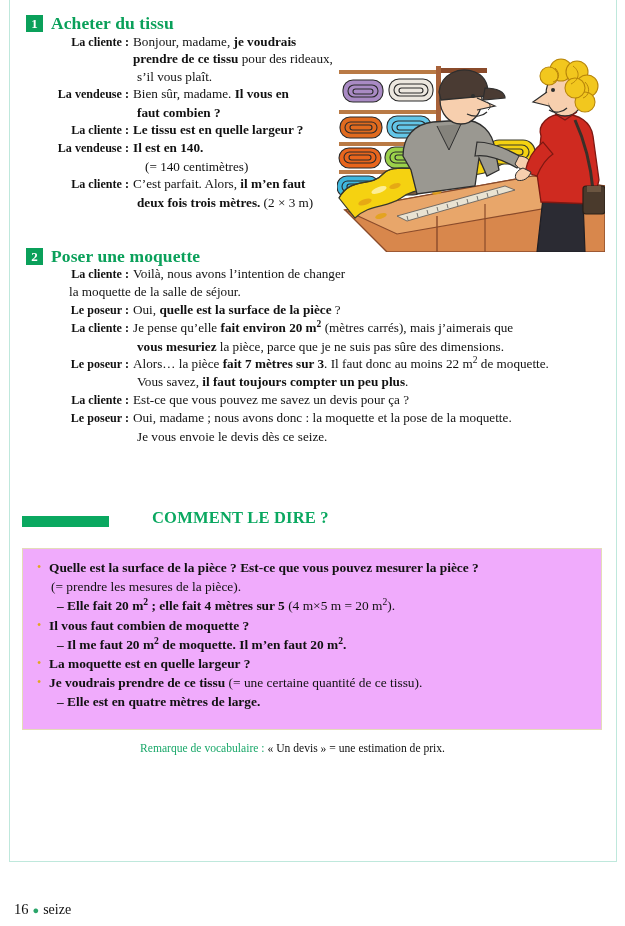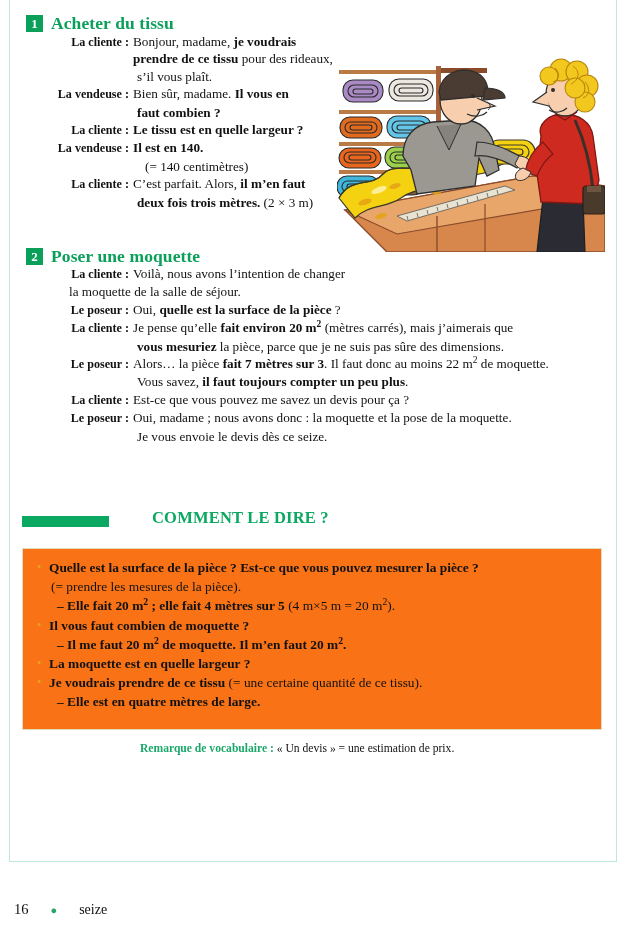--- a/index.html
+++ b/index.html
@@ -128,21 +128,21 @@
     letter-spacing: 0.2px;
   }
 
   
   .ybox {
     position: absolute;
     left: 22px;
     top: 548px;
     width: 580px;
     height: 182px;
-    background: #f97316;
+    background: #f0abfc;
     border: 1px solid #e4dcb8;
     box-sizing: border-box;
     padding: 9px 12px 0 12px;
   }
   .ybox .line {
     font-size: 13.4px;
     line-height: 19.2px;
     position: relative;
     padding-left: 14px;
   }
@@ -160,32 +160,32 @@
   
   .remarque {
     position: absolute;
     left: 140px;
     top: 741px;
     font-size: 11.6px;
     line-height: 15px;
   }
   .remarque .lbl {
     color: #1aa86a;
-    font-weight: bold;
+    font-weight: normal;
   }
 
   
   .footer {
     position: absolute;
     left: 14px;
     top: 901px;
     font-size: 14.5px;
     display: flex;
     align-items: center;
-    gap: 22px;
+    gap: 4px;
   }
   .footer .dot {
     color: #2aa56a;
     font-size: 11px;
   }
   .footer .word { font-size: 14px; }
 </style>
 </head>
 <body>
 

